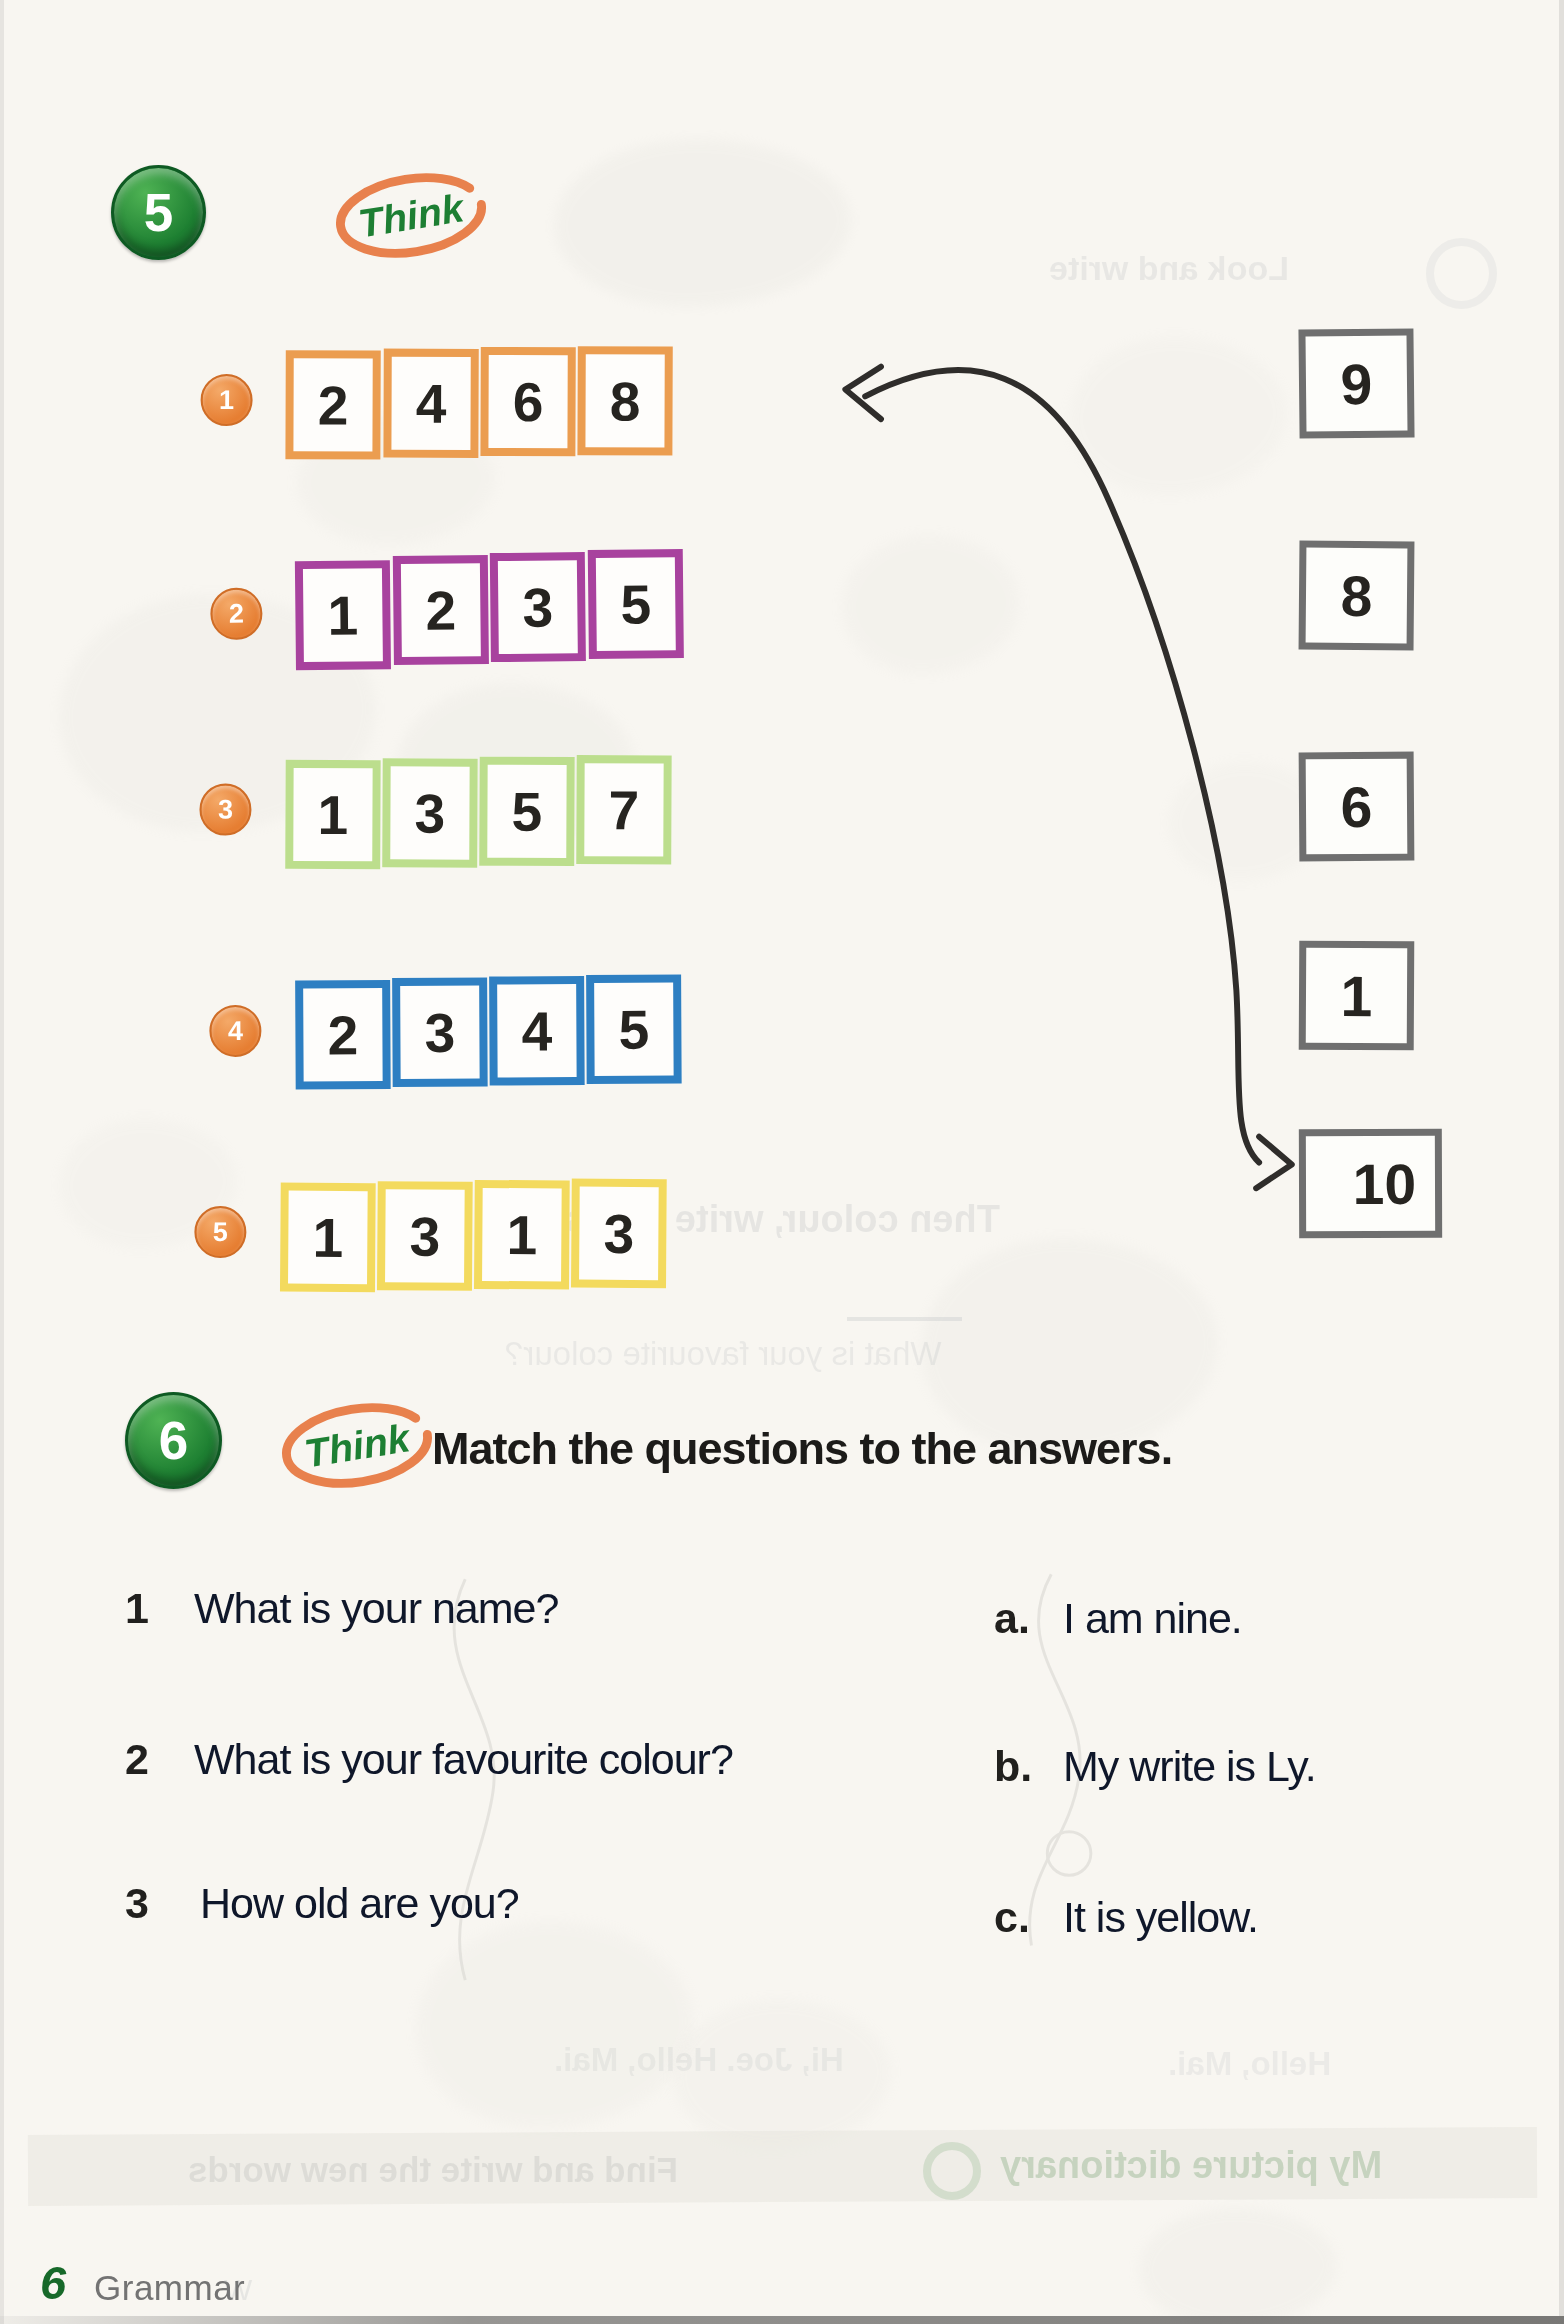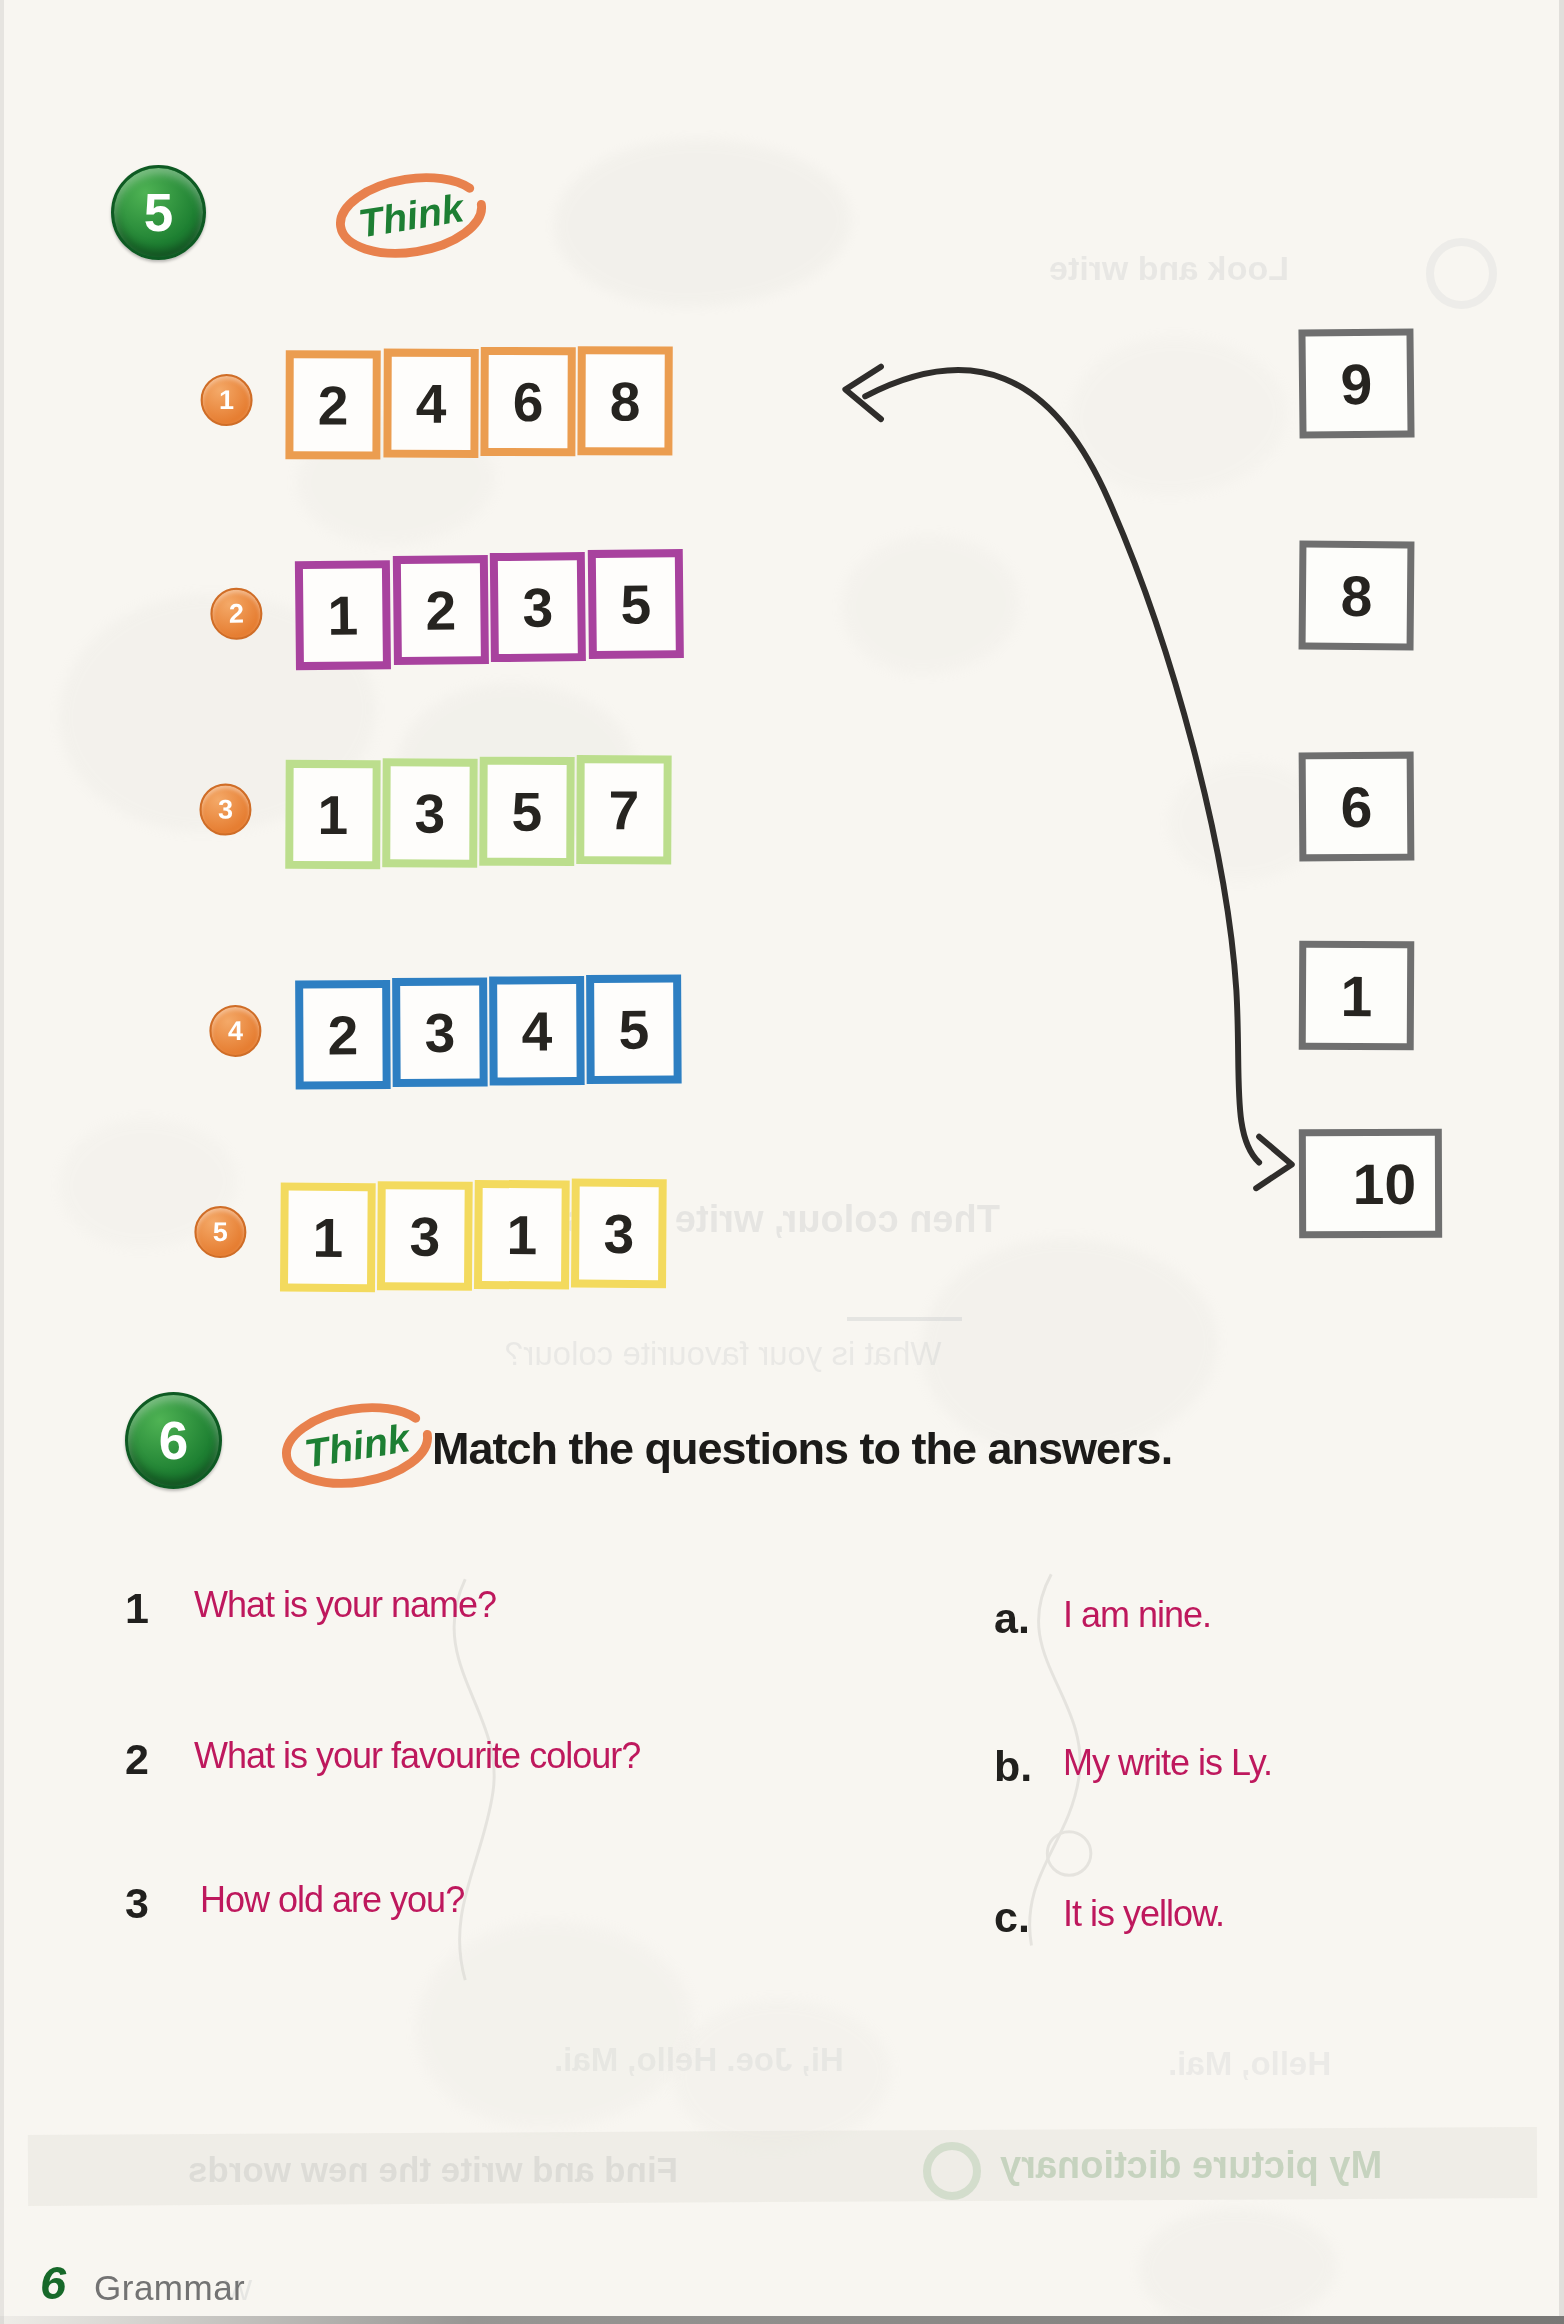--- a/index.html
+++ b/index.html
@@ -40,21 +40,21 @@
     border:8px solid #888;display:flex;align-items:center;justify-content:center;
     font-weight:bold;font-size:55px;color:#262420;
   }
   .ans-box{
     position:absolute;left:1299px;width:101px;height:95px;background:#fdfdfa;
     border:7px solid #6f6f6f;display:flex;align-items:center;justify-content:center;
     font-weight:bold;font-size:57px;color:#262420;
   }
   
   .q-num,.a-label{position:absolute;font-weight:bold;font-size:43px;color:#21201e;}
-  .q-text,.a-text{position:absolute;font-size:36px;letter-spacing:-1px;color:#be185d;white-space:nowrap;}
+  .q-text,.a-text{position:absolute;font-size:43px;letter-spacing:-1px;color:#0f172a;white-space:nowrap;}
   
   .footer-num{position:absolute;left:40px;top:2255px;font-size:47px;font-weight:bold;font-style:italic;color:#17692a;}
   .footer-label{position:absolute;left:94px;top:2268px;font-size:35px;color:#737373;letter-spacing:0.5px;}
   svg{position:absolute;left:0;top:0;}
 </style>
 </head>
 <body>
 
 <div id="page">
 

